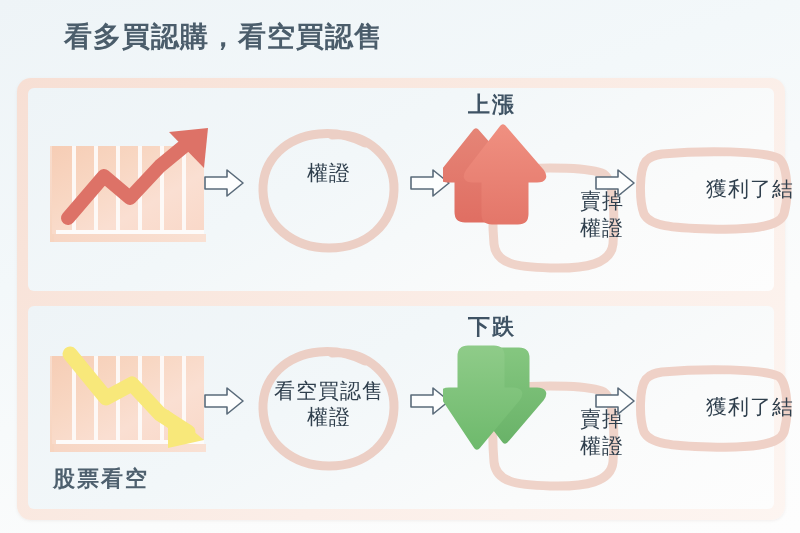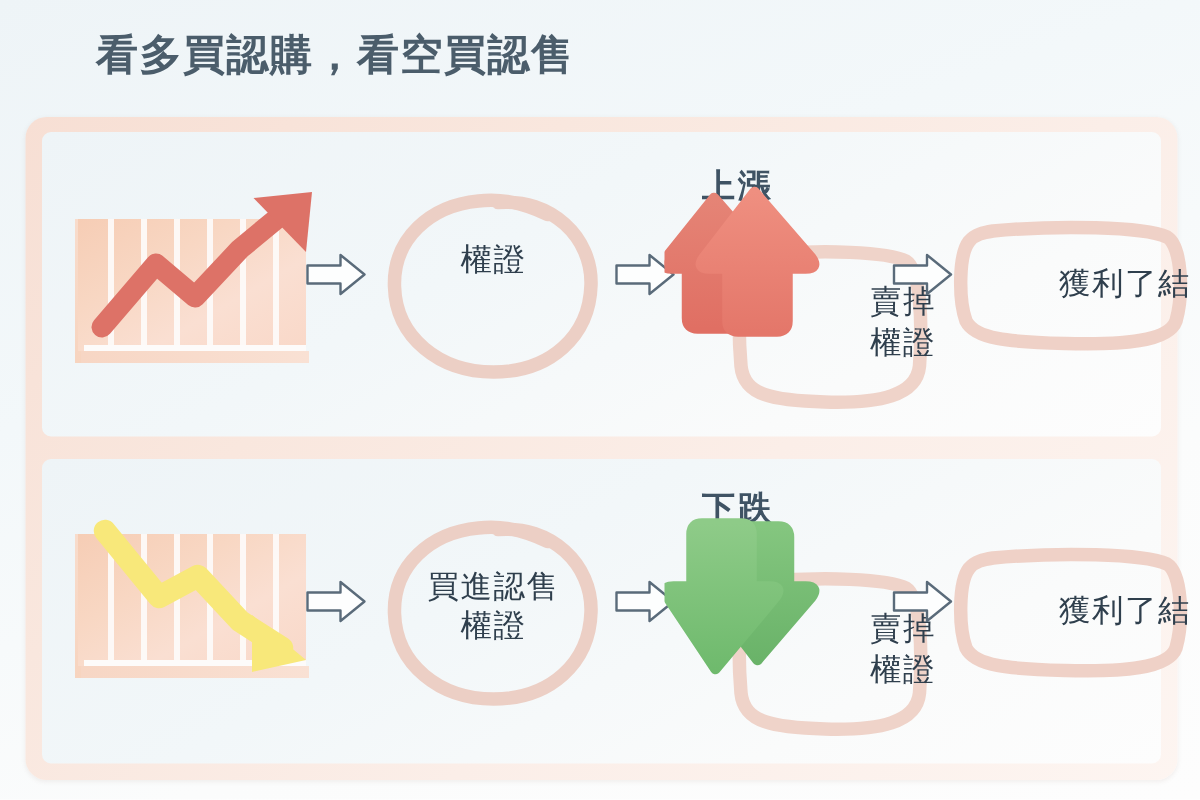--- a/index.html
+++ b/index.html
@@ -124,21 +124,21 @@
       <div class="nodetext two" style="left:229px;top:72px;width:144px;">
         <div>權證</div>
       </div>
 
       <div class="conn" style="left:380px;top:78px;">
         <svg width="44" height="34" viewBox="0 0 44 34">
           <path d="M3 11 L25 11 L25 4 L41 17 L25 30 L25 23 L3 23 Z" fill="#fdfefe" stroke="#5a6b7a" stroke-width="1.6" stroke-linejoin="round"></path>
         </svg>
       </div>
 
-      <div class="dirlabel" style="left:440px;top:21px;">上漲</div>
+      <div class="dirlabel" style="left:440px;top:2px;">上漲</div>
 
       <div class="hand" style="left:460px;top:76px;">
         <svg width="132" height="110" viewBox="0 0 132 110">
           <path d="M22 6 C60 2 104 4 116 10 C126 16 127 52 125 80
                    C123 100 98 105 62 104 C28 103 8 100 6 80
                    C4 56 4 24 10 14 C14 8 17 7 22 6 Z" stroke="#efd3c9" stroke-width="9" fill="none" stroke-linecap="round" stroke-linejoin="round"></path>
         </svg>
       </div>
       <div class="boxtext" style="left:486px;top:100px;width:110px;">
         <div>賣掉</div>
@@ -194,45 +194,46 @@
         </div>
         <div class="axis-inner"></div>
         <div class="axis-b"></div>
         <div class="hand" style="left:-4px;top:-16px;">
           <svg width="190" height="120" viewBox="0 0 190 120">
             <path d="M22 14 L58 58 L84 44 L112 74 L140 92" stroke="#f8e87a" stroke-width="15" fill="none" stroke-linecap="round" stroke-linejoin="round"></path>
             <path d="M120 70 L156 100 L120 108 Z" fill="#f8e87a"></path>
           </svg>
         </div>
       </div>
+      <div class="chartlabel" style="left:25px;top:158px;">股票看空</div>
 
       <div class="conn" style="left:174px;top:78px;">
         <svg width="44" height="34" viewBox="0 0 44 34">
           <path d="M3 11 L25 11 L25 4 L41 17 L25 30 L25 23 L3 23 Z" fill="#fdfefe" stroke="#5a6b7a" stroke-width="1.6" stroke-linejoin="round"></path>
         </svg>
       </div>
 
       <div class="hand" style="left:229px;top:40px;">
         <svg width="144" height="126" viewBox="0 0 144 126">
           <path d="M75 7 C110 4 138 30 137 62 C136 96 110 120 72 120
                    C36 120 7 97 6 63 C5 31 30 9 62 6 C80 4 96 9 108 15" stroke="#eccfc5" stroke-width="9" fill="none" stroke-linecap="round" stroke-linejoin="round"></path>
         </svg>
       </div>
       <div class="nodetext two" style="left:229px;top:72px;width:144px;">
-        <div>買進認售</div>
+        <div>看空買認售</div>
         <div>權證</div>
       </div>
 
       <div class="conn" style="left:380px;top:78px;">
         <svg width="44" height="34" viewBox="0 0 44 34">
           <path d="M3 11 L25 11 L25 4 L41 17 L25 30 L25 23 L3 23 Z" fill="#fdfefe" stroke="#5a6b7a" stroke-width="1.6" stroke-linejoin="round"></path>
         </svg>
       </div>
 
-      <div class="dirlabel" style="left:440px;top:18px;">下跌</div>
+      <div class="dirlabel" style="left:440px;top:6px;">下跌</div>
 
       <div class="hand" style="left:460px;top:76px;">
         <svg width="132" height="110" viewBox="0 0 132 110">
           <path d="M22 6 C60 2 104 4 116 10 C126 16 127 52 125 80
                    C123 100 98 105 62 104 C28 103 8 100 6 80
                    C4 56 4 24 10 14 C14 8 17 7 22 6 Z" stroke="#efd3c9" stroke-width="9" fill="none" stroke-linecap="round" stroke-linejoin="round"></path>
         </svg>
       </div>
       <div class="boxtext" style="left:486px;top:100px;width:110px;">
         <div>賣掉</div>

